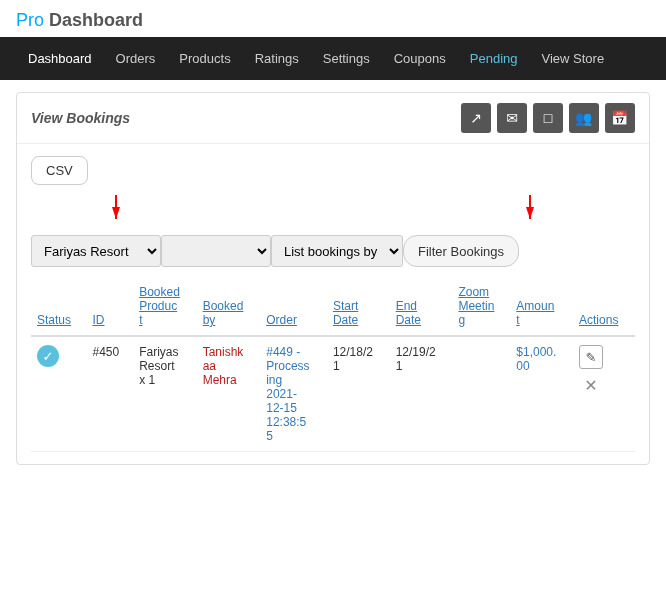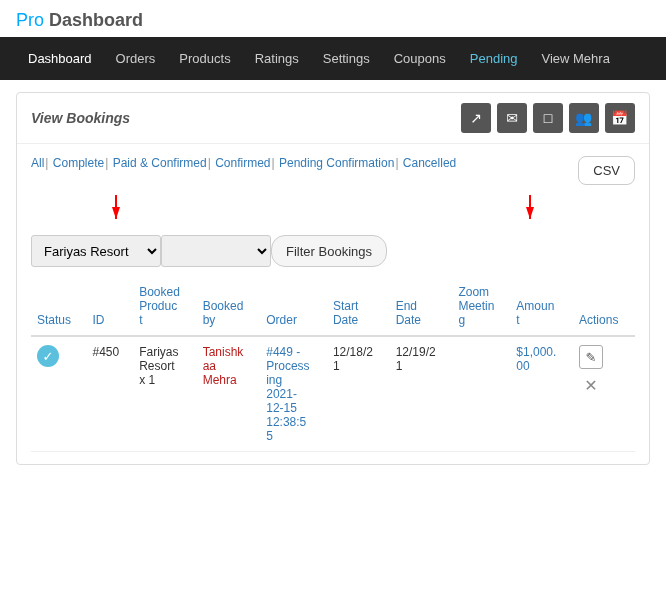--- a/index.html
+++ b/index.html
@@ -64,21 +64,21 @@
       padding: 6px 14px; background: #f5f5f5; border: 1px solid #ccc;
       border-radius: 14px; cursor: pointer; font-size: 13px; color: #333;
       height: 32px;
     }
 
     
     .bookings-table { width: 100%; border-collapse: collapse; margin-top: 10px; font-size: 12px; }
     .bookings-table thead tr { border-bottom: 2px solid #ddd; }
     .bookings-table th {
       padding: 8px 6px; text-align: left; color: #337ab7;
-      font-weight: normal; vertical-align: bottom; font-size: 12px;
+      font-weight: normal; vertical-align: bottom; font-size: 12px; text-decoration: underline;
     }
     .bookings-table td {
       padding: 8px 6px; vertical-align: top; border-bottom: 1px solid #eee;
     }
 
     .status-check {
       width: 22px; height: 22px; background: #5bc0de; border-radius: 50%;
       display: flex; align-items: center; justify-content: center; color: #fff; font-size: 13px;
     }
     .order-link { color: #337ab7; text-decoration: none; }
@@ -110,21 +110,21 @@
   </div>
 
   <nav class="main-nav">
     <a href="#" class="active">Dashboard</a>
     <a href="#">Orders</a>
     <a href="#">Products</a>
     <a href="#">Ratings</a>
     <a href="#">Settings</a>
     <a href="#">Coupons</a>
     <a href="#" class="bookings">Pending</a>
-    <a href="#">View Mehra</a>
+    <a href="#">View Store</a>
   </nav>
 
   <div class="content">
 
     <div class="panel">
       <div class="panel-header">
         <div class="panel-title">View Bookings</div>
         <div class="panel-icons">
           <button class="icon-btn">
             <span>↗</span>
@@ -139,28 +139,20 @@
             <span>👥</span>
           </button>
           <button class="icon-btn">
             <span>📅</span>
           </button>
         </div>
       </div>
 
       <div class="filter-bar">
         <div style="display:flex; justify-content:space-between; align-items:flex-start; margin-bottom: 10px;">
-          <div class="filter-links">
-            <a href="#">All</a><span>|</span>
-            <a href="#"> Complete</a><span>|</span>
-            <a href="#"> Paid &amp; Confirmed</a><span>|</span>
-            <a href="#"> Confirmed</a><span>|</span>
-            <a href="#"> Pending Confirmation</a><span>|</span>
-            <a href="#"> Cancelled</a>
-          </div>
           <div style="display:flex; gap:6px;">
             <button class="btn-export">CSV</button>
           </div>
         </div>
 
         <div style="position:relative; padding-top: 30px;">
 
           <svg style="position:absolute; top:0; left:60px; width:50px; height:30px;">
             <defs>
               <marker id="arrowhead" markerWidth="6" markerHeight="4" refX="6" refY="2" orient="auto">
@@ -178,20 +170,23 @@
             </defs>
             <line x1="25" y1="0" x2="25" y2="24" stroke="red" stroke-width="2" marker-end="url(#arrowhead2)"></line>
           </svg>
 
           <div class="filter-controls">
             <select>
               <option>Fariyas Resort</option>
             </select>
             <select class="mid-select">
               <option></option>
+            </select>
+            <select>
+              <option>List bookings by</option>
             </select>
             <button class="btn-filter">Filter Bookings</button>
           </div>
         </div>
 
         <table class="bookings-table">
           <thead>
             <tr>
               <th>Status</th>
               <th>ID</th>

